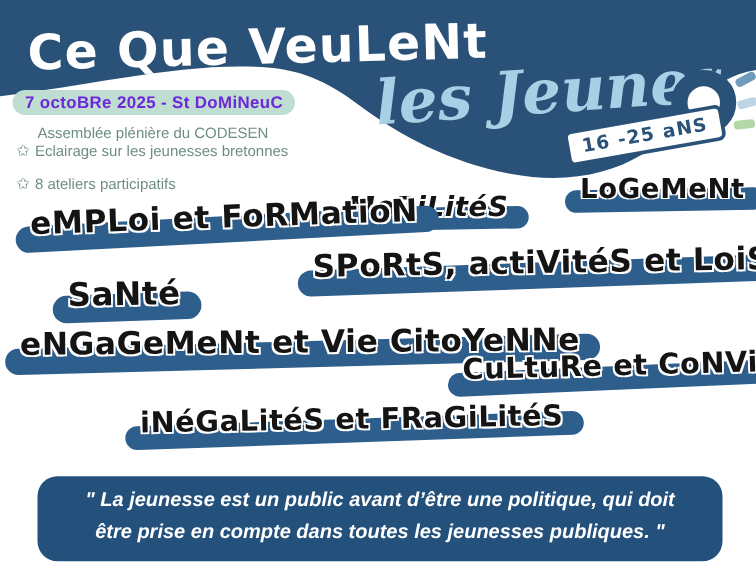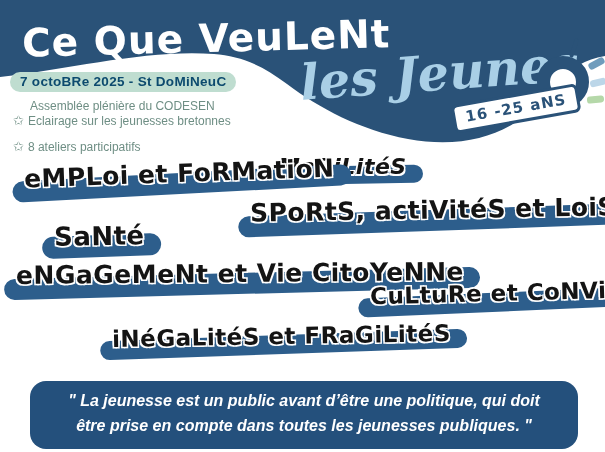--- a/index.html
+++ b/index.html
@@ -22,21 +22,21 @@
     color:#a9cfe6; font-size:49px; font-weight:bold; font-style:italic;
     font-family:"DejaVu Serif", serif;
     transform:rotate(-4deg); white-space:nowrap;
   }
 
   
   .date-pill {
     position:absolute; left:10px; top:72px;
     background:#bfddd0; border-radius:12px;
     padding:2px 10px 3px;
-    color:#0c4a6e; font-weight:bold; font-size:13.5px; letter-spacing:0.3px;
+    color:#6d28d9; font-weight:bold; font-size:13.5px; letter-spacing:0.3px;
     white-space:nowrap;
   }
   .event-line {
     position:absolute; color:#6e8e84; font-size:12px; white-space:nowrap;
   }
   .event-line .star { margin-right:4px; font-size:13px; }
   .ev1 { left:30px; top:99px; }
   .ev2 { left:13px; top:113px; }
   .ev3 { left:13px; top:139px; }
 
@@ -127,20 +127,24 @@
   </div>
   <div class="event-line ev1">Assemblée plénière du CODESEN</div>
   <div class="event-line ev3">
     <span class="star">✩</span><span>8 ateliers participatifs</span>
   </div>
 
   <div class="topic t-mobilites">
     <div class="bar"></div>
     <span class="txt">MoBiLitéS</span>
   </div>
+  <div class="topic t-logement">
+    <div class="bar"></div>
+    <span class="txt">LoGeMeNt</span>
+  </div>
   <div class="topic t-emploi">
     <div class="bar"></div>
     <span class="txt">eMPLoi et FoRMatioN</span>
   </div>
   <div class="topic t-sports">
     <div class="bar"></div>
     <span class="txt">SPoRtS, actiVitéS et LoiSiRS</span>
   </div>
   <div class="topic t-sante">
     <div class="bar"></div>

